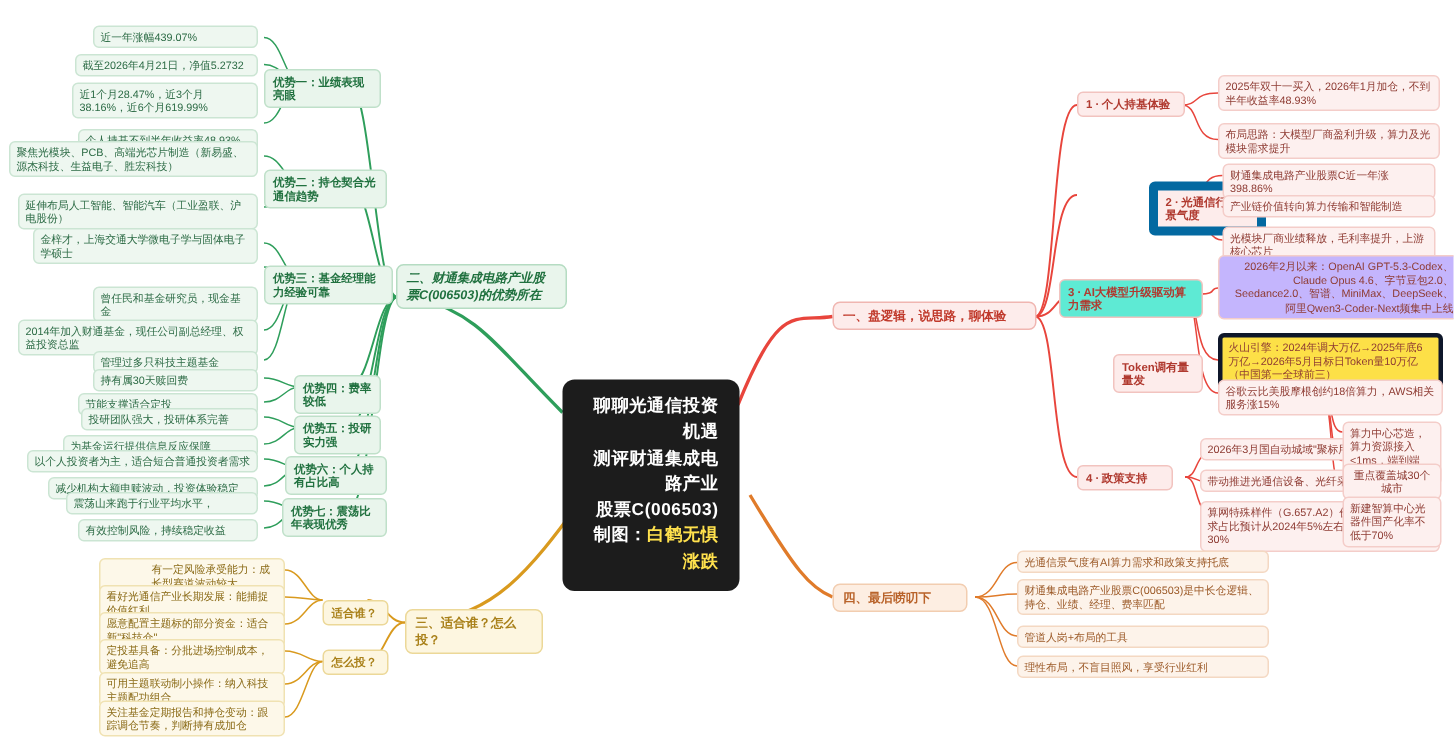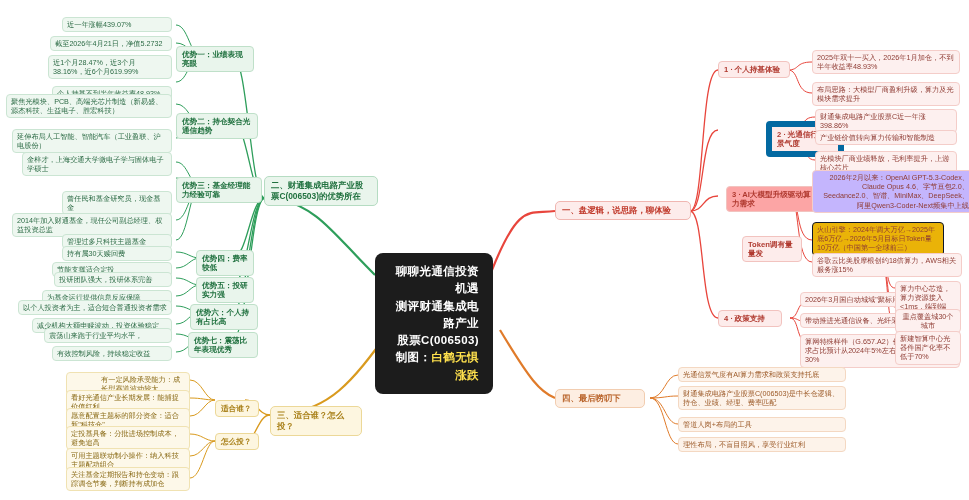--- a/index.html
+++ b/index.html
@@ -107,37 +107,37 @@
 
   <div class="sub node" style="left:718px;top:61px;width:72px;background:#fdeceb;color:#b03a30;border:1px solid #f2c3bf;">1 ∙ 个人持基体验</div>
   <div class="leaf node" style="left:812px;top:50px;width:148px;background:#fdf0ef;color:#8e3b33;border:1px solid #f4cdc9;">2025年双十一买入，2026年1月加仓，不到半年收益率48.93%</div>
   <div class="leaf node" style="left:812px;top:82px;width:148px;background:#fdf0ef;color:#8e3b33;border:1px solid #f4cdc9;">布局思路：大模型厂商盈利升级，算力及光模块需求提升</div>
 
   <div class="sub node" style="left:718px;top:121px;width:78px;background:#fdeceb;color:#b03a30;border:6px solid #0369a1;margin-left:48px;">2 ∙ 光通信行业景气度</div>
   <div class="leaf node" style="left:815px;top:109px;width:142px;background:#fdf0ef;color:#8e3b33;border:1px solid #f4cdc9;">财通集成电路产业股票C近一年涨398.86%</div>
   <div class="leaf node" style="left:815px;top:130px;width:142px;background:#fdf0ef;color:#8e3b33;border:1px solid #f4cdc9;">产业链价值转向算力传输和智能制造</div>
   <div class="leaf node" style="left:815px;top:151px;width:142px;background:#fdf0ef;color:#8e3b33;border:1px solid #f4cdc9;">光模块厂商业绩释放，毛利率提升，上游核心芯片</div>
 
-  <div class="sub node" style="left:706px;top:186px;width:96px;background:#fca5a5;color:#b03a30;border:1px solid #f2c3bf;margin-left:20px;">3 ∙ AI大模型升级驱动算力需求</div>
+  <div class="sub node" style="left:706px;top:186px;width:96px;background:#5eead4;color:#b03a30;border:1px solid #f2c3bf;">3 ∙ AI大模型升级驱动算力需求</div>
   <div class="leaf node" style="left:812px;top:170px;width:162px;background:#c4b5fd;color:#8e3b33;border:1px solid #f4cdc9;text-align:right;">2026年2月以来：OpenAI GPT-5.3-Codex、Claude Opus 4.6、字节豆包2.0、Seedance2.0、智谱、MiniMax、DeepSeek、阿里Qwen3-Coder-Next频集中上线</div>
-  <div class="leaf node" style="left:812px;top:222px;width:132px;background:#eab308;color:#8e3b33;border:1px solid #0f172a;">火山引擎：2024年调大万亿→2025年底6万亿→2026年5月目标日Token量10万亿（中国第一全球前三）</div>
+  <div class="leaf node" style="left:812px;top:222px;width:150px;background:#fde047;color:#8e3b33;border:3px solid #0f172a;">火山引擎：2024年调大万亿→2025年底6万亿→2026年5月目标日Token量10万亿（中国第一全球前三）</div>
   <div class="leaf node" style="left:812px;top:253px;width:150px;background:#fdf0ef;color:#8e3b33;border:1px solid #f4cdc9;">谷歌云比美股摩根创约18倍算力，AWS相关服务涨15%</div>
 
   <div class="sub node" style="left:742px;top:236px;width:60px;background:#fdeceb;color:#b03a30;border:1px solid #f2c3bf;">Token调有量量发</div>
 
   <div class="sub node" style="left:718px;top:310px;width:64px;background:#fdeceb;color:#b03a30;border:1px solid #f2c3bf;">4 ∙ 政策支持</div>
   <div class="leaf node" style="left:800px;top:292px;width:160px;background:#fdf0ef;color:#8e3b33;border:1px solid #f4cdc9;">2026年3月国自动城域"聚标用算"专项行动</div>
   <div class="leaf node" style="left:800px;top:313px;width:160px;background:#fdf0ef;color:#8e3b33;border:1px solid #f4cdc9;">带动推进光通信设备、光纤采购需求</div>
   <div class="leaf node" style="left:800px;top:334px;width:160px;background:#fdf0ef;color:#8e3b33;border:1px solid #f4cdc9;">算网特殊样件（G.657.A2）价格降幅52%，需求占比预计从2024年5%左右提升至2026年30%</div>
 
   <div class="leaf node" style="left:895px;top:281px;width:66px;background:#fdf0ef;color:#8e3b33;border:1px solid #f4cdc9;">算力中心芯造，算力资源接入&lt;1ms，端到端&lt;10ms</div>
   <div class="leaf node" style="left:895px;top:309px;width:66px;background:#fdf0ef;color:#8e3b33;border:1px solid #f4cdc9;text-align:center;">重点覆盖城30个城市</div>
   <div class="leaf node" style="left:895px;top:331px;width:66px;background:#fdf0ef;color:#8e3b33;border:1px solid #f4cdc9;">新建智算中心光器件国产化率不低于70%</div>
 
-  <div class="branch node" style="left:264px;top:176px;width:114px;background:#e9f5ec;color:#20713f;border:1px solid #b5dcc2;">二、财通集成电路产业股票C(006503)的优势所在</div>
+  <div class="branch node" style="left:264px;top:176px;width:114px;background:#e9f5ec;color:#20713f;border:1px solid #b5dcc2;font-style:italic;">二、财通集成电路产业股票C(006503)的优势所在</div>
 
   <div class="sub node" style="left:176px;top:46px;width:78px;background:#e9f5ec;color:#20713f;border:1px solid #bfe0c9;">优势一：业绩表现亮眼</div>
   <div class="leaf node" style="left:62px;top:17px;width:110px;background:#eef7f0;color:#2c6b45;border:1px solid #cbe5d3;">近一年涨幅439.07%</div>
   <div class="leaf node" style="left:50px;top:36px;width:122px;background:#eef7f0;color:#2c6b45;border:1px solid #cbe5d3;">截至2026年4月21日，净值5.2732</div>
   <div class="leaf node" style="left:48px;top:55px;width:124px;background:#eef7f0;color:#2c6b45;border:1px solid #cbe5d3;">近1个月28.47%，近3个月38.16%，近6个月619.99%</div>
   <div class="leaf node" style="left:52px;top:86px;width:120px;background:#eef7f0;color:#2c6b45;border:1px solid #cbe5d3;">个人持基不到半年收益率48.93%</div>
 
   <div class="sub node" style="left:176px;top:113px;width:82px;background:#e9f5ec;color:#20713f;border:1px solid #bfe0c9;">优势二：持仓契合光通信趋势</div>
   <div class="leaf node" style="left:6px;top:94px;width:166px;background:#eef7f0;color:#2c6b45;border:1px solid #cbe5d3;">聚焦光模块、PCB、高端光芯片制造（新易盛、源杰科技、生益电子、胜宏科技）</div>
   <div class="leaf node" style="left:12px;top:129px;width:160px;background:#eef7f0;color:#2c6b45;border:1px solid #cbe5d3;">延伸布局人工智能、智能汽车（工业盈联、沪电股份）</div>

